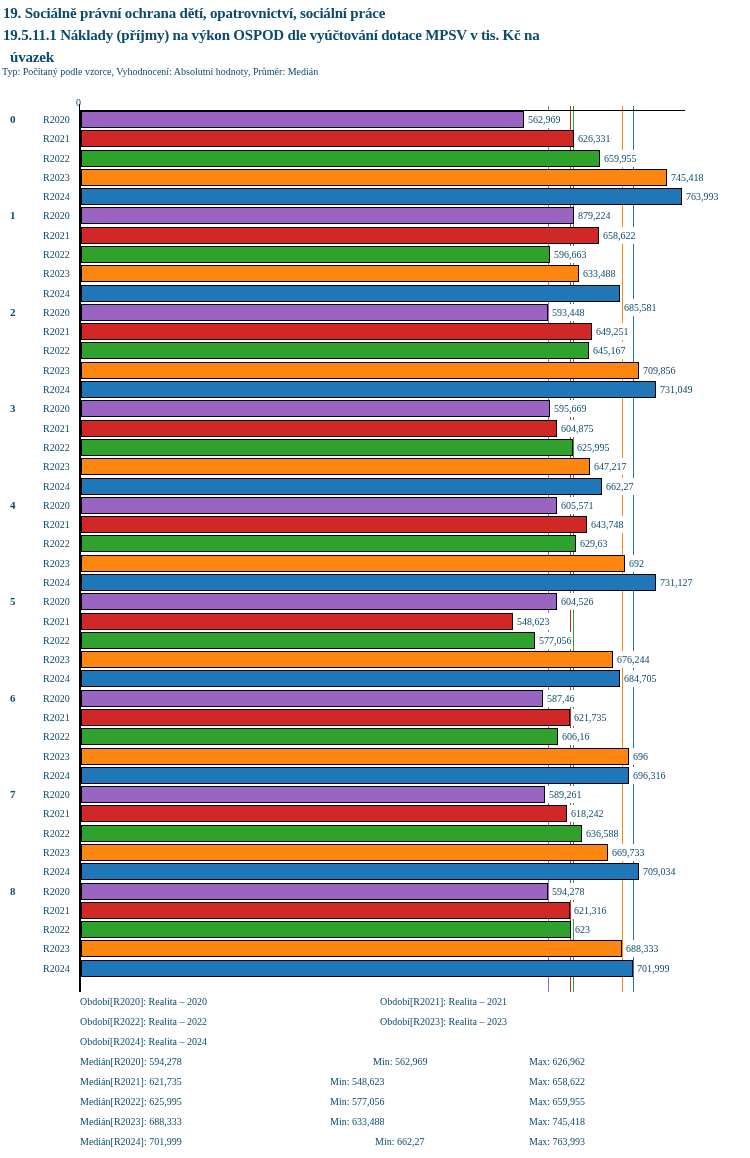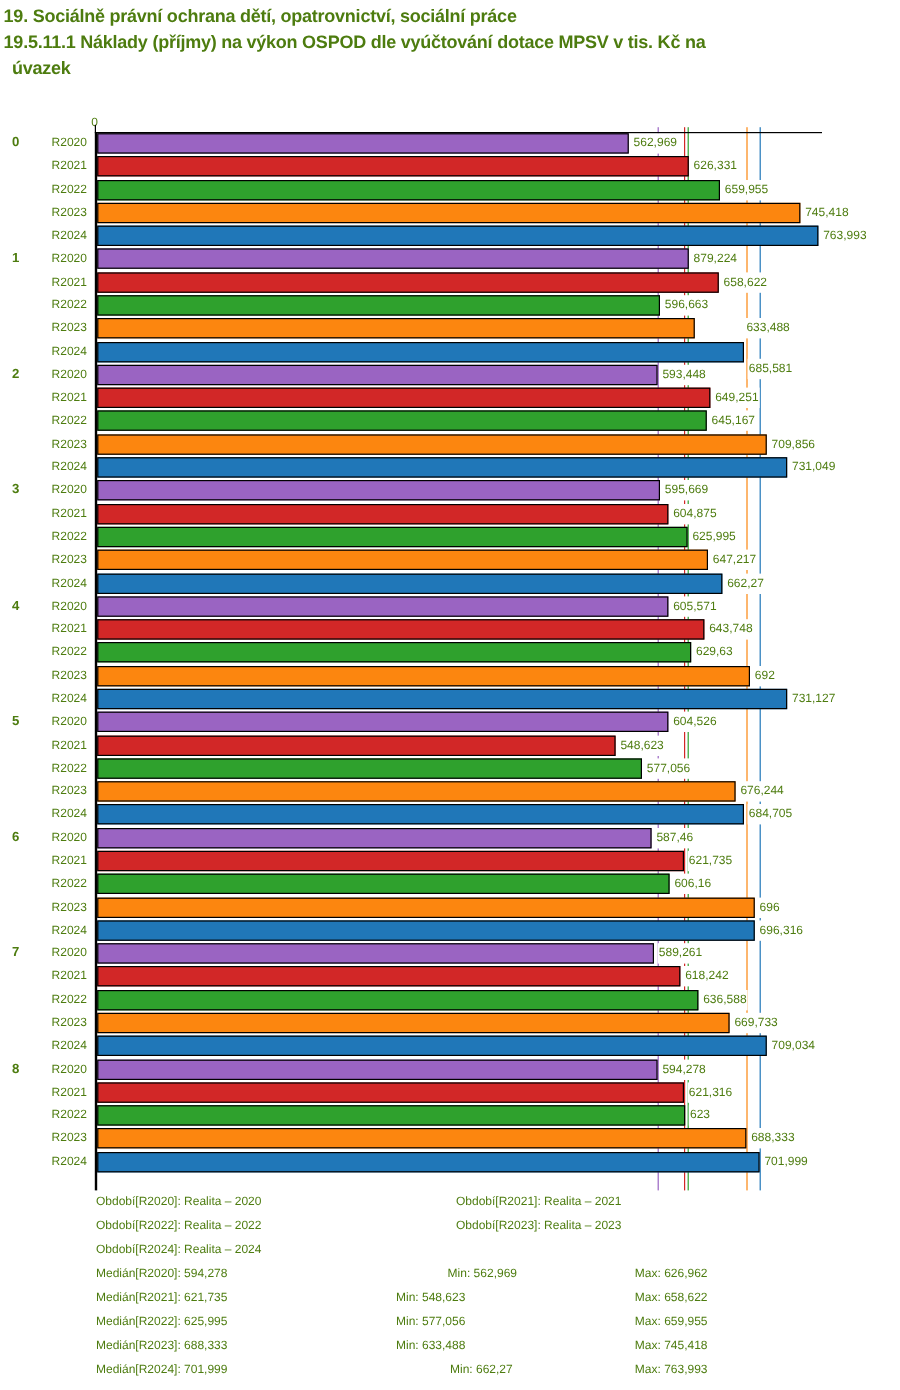--- a/index.html
+++ b/index.html
@@ -1,38 +1,39 @@
 <!DOCTYPE html>
 <html><head>
 <meta charset="utf-8">
 <style>
   html,body{margin:0;padding:0;background:#fff;}
   #app{
     position:relative;width:722px;height:1158px;background:#ffffff;
-    font-family:Liberation Sans, sans-serif;color:#4d7c0f;
+    font-family:Liberation Serif, serif;color:#0c4a6e;
     overflow:hidden;
   }
   .title-line{position:absolute;font-size:15px;font-weight:bold;white-space:pre;letter-spacing:-0.2px;}
   .subtitle{position:absolute;font-size:10px;white-space:pre;}
   .tick-label{position:absolute;font-size:10px;}
   .axis{position:absolute;background:#000;z-index:4;}
   .vline{position:absolute;width:1px;z-index:1;}
   .bar{position:absolute;box-sizing:border-box;border:1px solid #000;z-index:2;}
   .bar-value{position:absolute;font-size:10px;line-height:17px;white-space:pre;background:#fff;padding:0 1px;z-index:3;}
   .row-label{position:absolute;font-size:10px;line-height:17px;white-space:pre;z-index:3;}
   .group-label{position:absolute;font-size:11px;font-weight:bold;line-height:17px;white-space:pre;z-index:3;}
   .legend-text{position:absolute;font-size:10px;line-height:12px;white-space:pre;}
 </style>
 </head>
 <body>
 
 <div id="app">
   <div class="title-line" style="left:3px;top:5px;">19. Sociálně právní ochrana dětí, opatrovnictví, sociální práce</div>
   <div class="title-line" style="left:3px;top:27px;">19.5.11.1 Náklady (příjmy) na výkon OSPOD dle vyúčtování dotace MPSV v tis. Kč na</div>
   <div class="title-line" style="left:10px;top:49px;">úvazek</div>
+  <div class="subtitle" style="left:2px;top:66px;">Typ: Počítaný podle vzorce, Vyhodnocení: Absolutní hodnoty, Průměr: Medián</div>
 
   <div class="tick-label" style="left:76px;top:97px;">0</div>
 
   <div id="plot">
       <div class="vline" style="left: 548px; top: 106px; height: 886px; background: rgb(154, 100, 194);"></div>
       <div class="vline" style="left: 570px; top: 106px; height: 886px; background: rgb(210, 39, 39);"></div>
       <div class="vline" style="left: 573px; top: 106px; height: 886px; background: rgb(47, 161, 45);"></div>
       <div class="vline" style="left: 622px; top: 106px; height: 886px; background: rgb(252, 134, 15);"></div>
       <div class="vline" style="left: 633px; top: 106px; height: 886px; background: rgb(32, 119, 184);"></div>
       <div class="group-label" style="left: 10px; top: 111px;">0</div>
@@ -56,21 +57,21 @@
       <div class="bar" style="left: 81px; top: 207px; width: 493px; height: 17px; background: rgb(154, 100, 194);"></div>
       <div class="bar-value" style="left: 577px; top: 207px;">879,224</div>
       <div class="row-label" style="left: 43px; top: 227px;">R2021</div>
       <div class="bar" style="left: 81px; top: 227px; width: 518px; height: 17px; background: rgb(210, 39, 39);"></div>
       <div class="bar-value" style="left: 602px; top: 227px;">658,622</div>
       <div class="row-label" style="left: 43px; top: 246px;">R2022</div>
       <div class="bar" style="left: 81px; top: 246px; width: 469px; height: 17px; background: rgb(47, 161, 45);"></div>
       <div class="bar-value" style="left: 553px; top: 246px;">596,663</div>
       <div class="row-label" style="left: 43px; top: 265px;">R2023</div>
       <div class="bar" style="left: 81px; top: 265px; width: 498px; height: 17px; background: rgb(252, 134, 15);"></div>
-      <div class="bar-value" style="left: 582px; top: 265px; margin-left: 39px;">633,488</div>
+      <div class="bar-value" style="left: 582px; top: 265px;">633,488</div>
       <div class="row-label" style="left: 43px; top: 285px;">R2024</div>
       <div class="bar" style="left: 81px; top: 285px; width: 539px; height: 17px; background: rgb(32, 119, 184);"></div>
       <div class="bar-value" style="left: 623px; top: 285px; margin-top: 14px;">685,581</div>
       <div class="group-label" style="left: 10px; top: 304px;">2</div>
       <div class="row-label" style="left: 43px; top: 304px;">R2020</div>
       <div class="bar" style="left: 81px; top: 304px; width: 467px; height: 17px; background: rgb(154, 100, 194);"></div>
       <div class="bar-value" style="left: 551px; top: 304px;">593,448</div>
       <div class="row-label" style="left: 43px; top: 323px;">R2021</div>
       <div class="bar" style="left: 81px; top: 323px; width: 511px; height: 17px; background: rgb(210, 39, 39);"></div>
       <div class="bar-value" style="left: 595px; top: 323px;">649,251</div>

